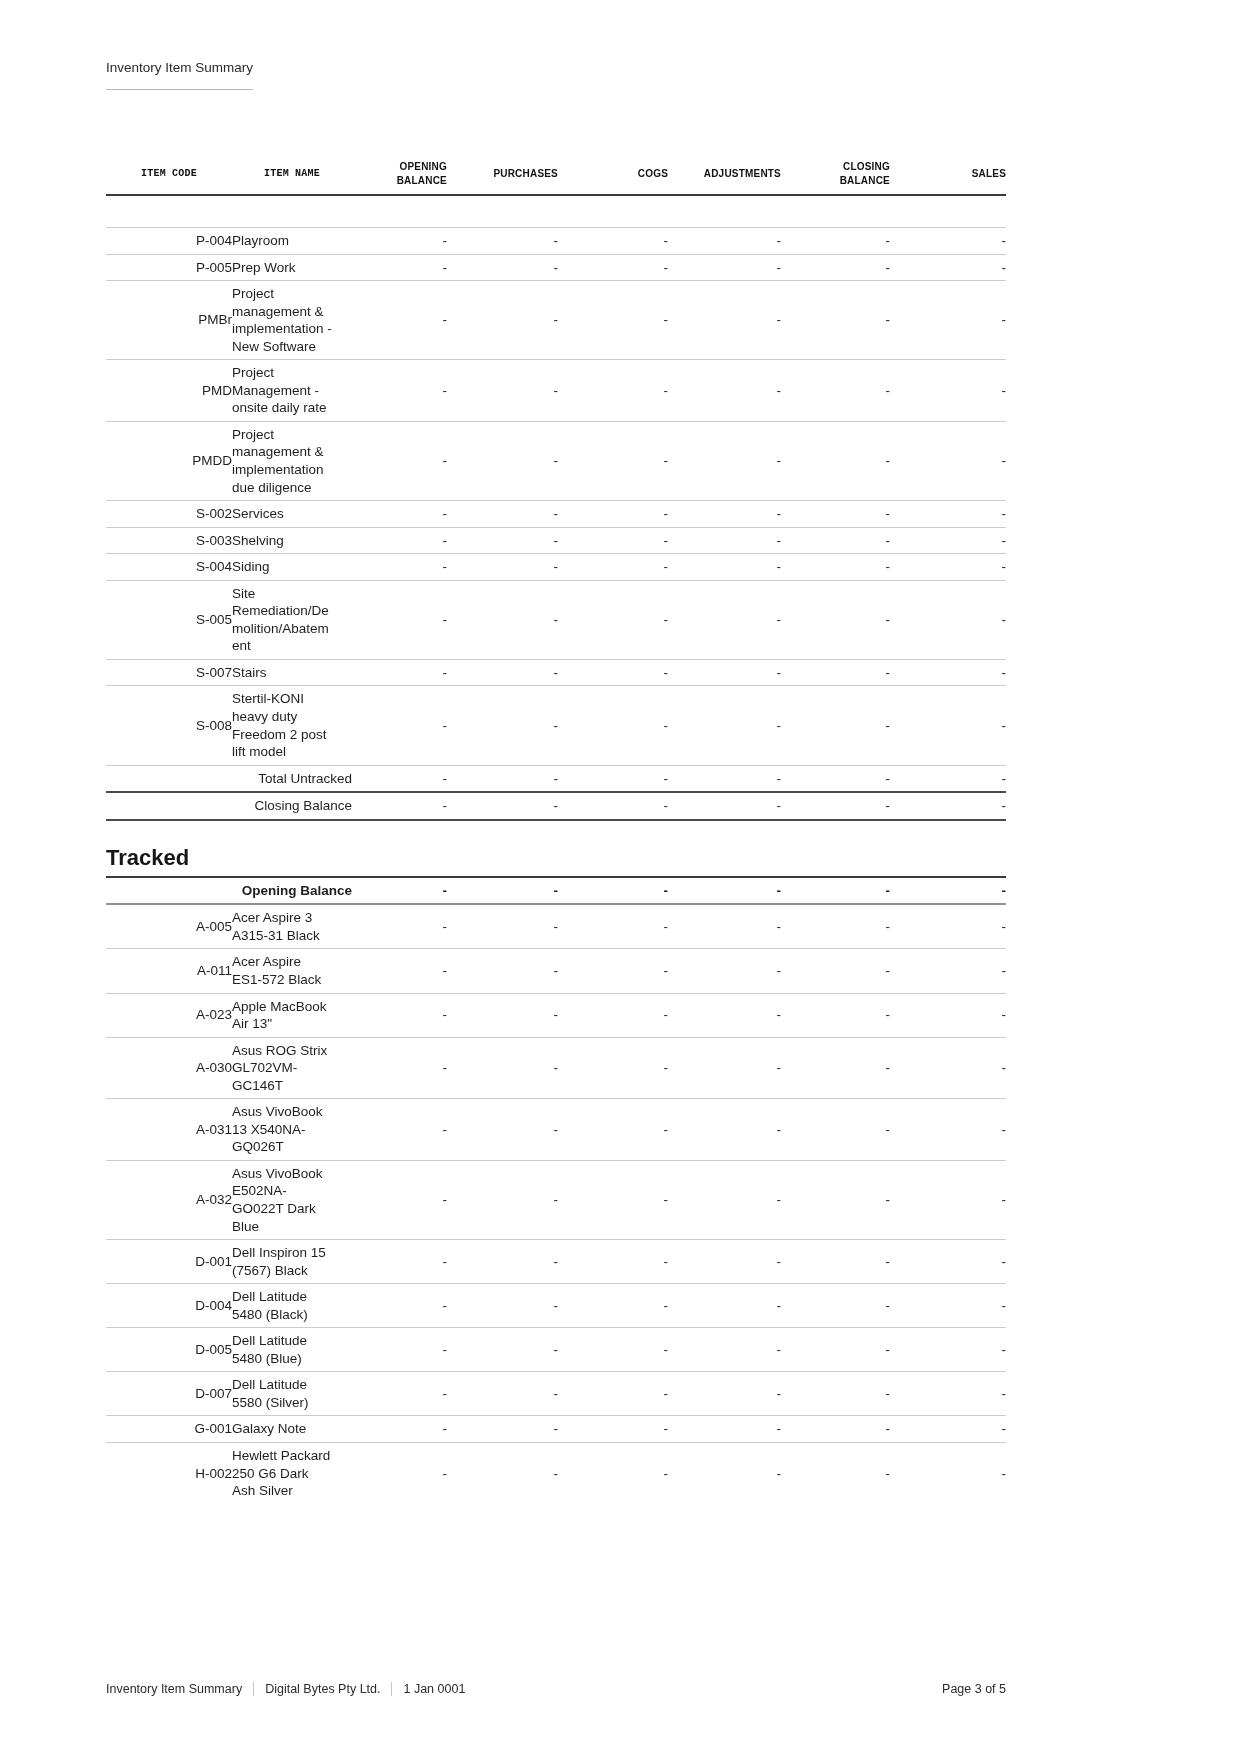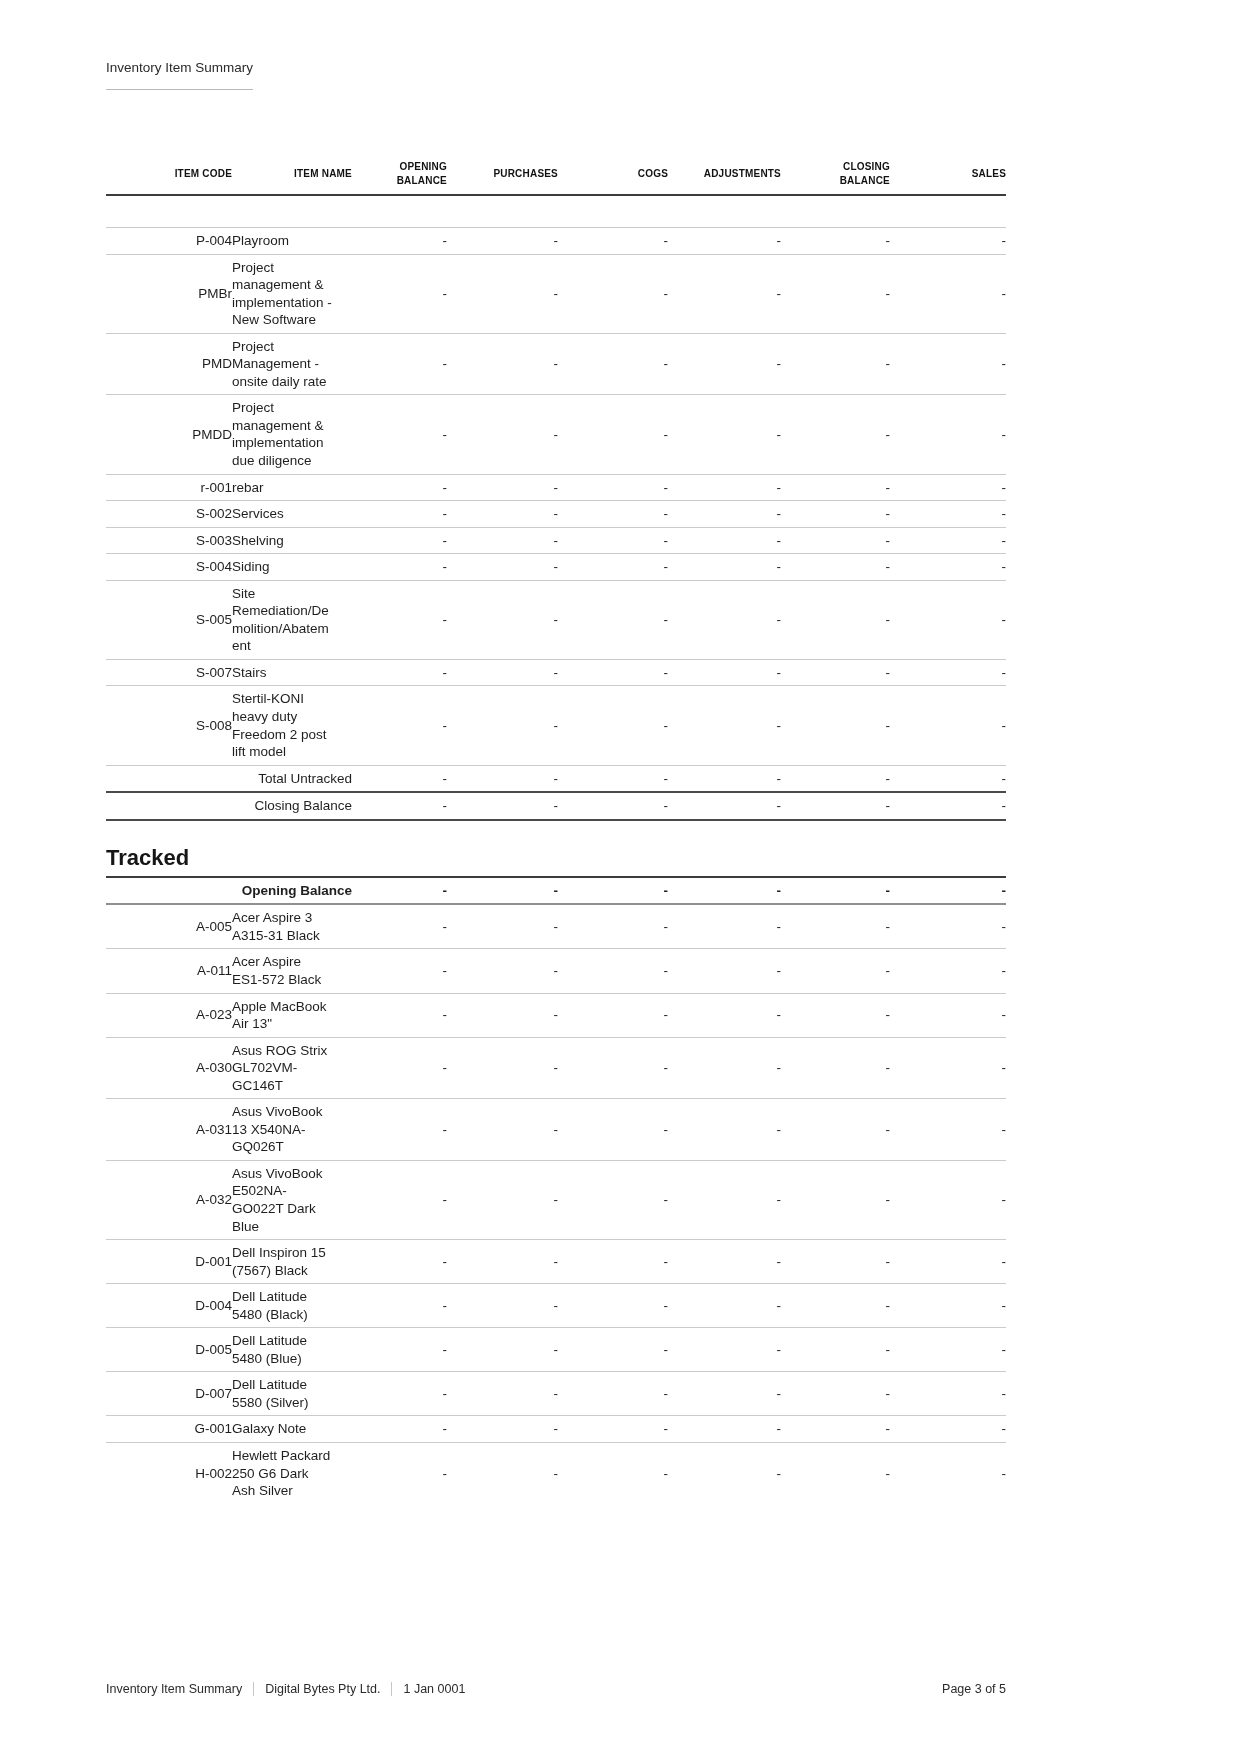--- a/index.html
+++ b/index.html
@@ -13,21 +13,21 @@
     display:inline-block;font-size:13.5px;color:#2b2b2b;
     padding-bottom:14px;border-bottom:1px solid #b9b9b9;
   }
   table{border-collapse:collapse;table-layout:fixed;width:900px;}
   .main-table{margin-top:70px;}
   th{
     font-size:10px;font-weight:bold;color:#121212;letter-spacing:.2px;
     vertical-align:middle;padding:0 0 7px 0;border-bottom:2px solid #3c3c3c;
     line-height:1.35;
   }
-  th.left{text-align:right;}
+  th.left{text-align:center;font-family:Liberation Mono, monospace;}
   th.right{text-align:right;}
   th .wrapbox{display:inline-block;max-width:52px;text-align:right;}
   td{
     font-size:13.5px;line-height:1.3;vertical-align:middle;
     border-bottom:1px solid #cbcbcb;padding:4px 0;color:#1f1f1f;
   }
   td.code{text-align:right;}
   td.name{text-align:left;padding-right:18px;overflow-wrap:break-word;word-wrap:break-word;}
   td.val{text-align:right;}
   tr.spacer td{height:23px;}
@@ -90,20 +90,30 @@
         <td class="code">P-004</td>
         <td class="name">Playroom</td>
         <td class="val">-</td>
         <td class="val">-</td>
         <td class="val">-</td>
         <td class="val">-</td>
         <td class="val">-</td>
         <td class="val">-</td>
       </tr>
       <tr class="item">
+        <td class="code">P-005</td>
+        <td class="name">Prep Work</td>
+        <td class="val">-</td>
+        <td class="val">-</td>
+        <td class="val">-</td>
+        <td class="val">-</td>
+        <td class="val">-</td>
+        <td class="val">-</td>
+      </tr>
+      <tr class="item">
         <td class="code">PMBr</td>
         <td class="name">Project management &amp; implementation - New Software</td>
         <td class="val">-</td>
         <td class="val">-</td>
         <td class="val">-</td>
         <td class="val">-</td>
         <td class="val">-</td>
         <td class="val">-</td>
       </tr>
       <tr class="item">
@@ -112,30 +122,20 @@
         <td class="val">-</td>
         <td class="val">-</td>
         <td class="val">-</td>
         <td class="val">-</td>
         <td class="val">-</td>
         <td class="val">-</td>
       </tr>
       <tr class="item">
         <td class="code">PMDD</td>
         <td class="name">Project management &amp; implementation due diligence</td>
-        <td class="val">-</td>
-        <td class="val">-</td>
-        <td class="val">-</td>
-        <td class="val">-</td>
-        <td class="val">-</td>
-        <td class="val">-</td>
-      </tr>
-      <tr class="item">
-        <td class="code">r-001</td>
-        <td class="name">rebar</td>
         <td class="val">-</td>
         <td class="val">-</td>
         <td class="val">-</td>
         <td class="val">-</td>
         <td class="val">-</td>
         <td class="val">-</td>
       </tr>
       <tr class="item">
         <td class="code">S-002</td>
         <td class="name">Services</td>

